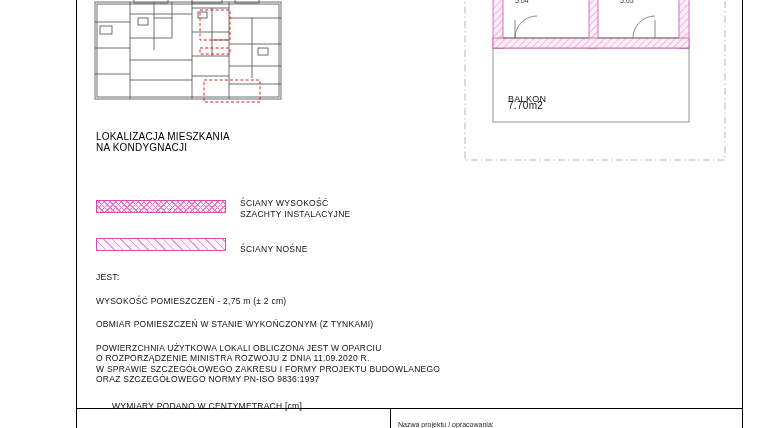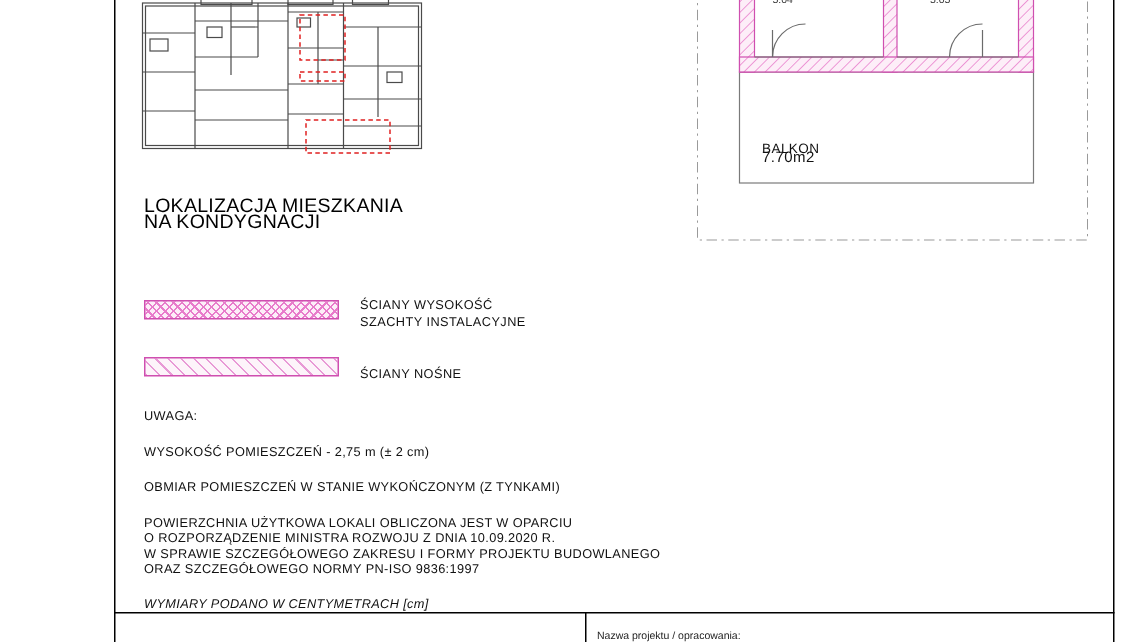--- a/index.html
+++ b/index.html
@@ -47,21 +47,21 @@
   .keyplan {
     position: absolute;
     left: 92px; top: -12px;
     width: 195px; height: 130px;
   }
   .keyplan svg { display: block; }
 
   .keyplan-caption {
     position: absolute;
     left: 96px; top: 131px;
-    font-size: 13px;
+    font-size: 10px;
     line-height: 11px;
     letter-spacing: .2px;
     color: #000;
   }
 
   
   .rightplan {
     position: absolute;
     left: 455px; top: -60px;
     width: 290px; height: 230px;
@@ -128,21 +128,21 @@
     position: absolute;
     left: 96px; top: 272px;
     width: 430px;
     font-size: 8.5px;
     line-height: 11.5px;
     letter-spacing: .25px;
   }
   .note-line { margin: 0 0 12px 0; }
   .note-block { margin: 0 0 12px 0; line-height: 10.5px; }
   .note-block div { white-space: nowrap; }
-  .note-last { margin: 0; font-style: italic; }
+  .note-last { margin: 16px; }
 
   
   .titleblock-vline {
     position: absolute;
     left: 390px; top: 408px;
     width: 1px; height: 20px;
     background: #000;
   }
   .titleblock-label {
     position: absolute;
@@ -272,26 +272,26 @@
     <div>ŚCIANY WYSOKOŚĆ</div>
     <div>SZACHTY INSTALACYJNE</div>
   </div>
 
   <div class="legend-swatch swatch-sparse"></div>
   <div class="legend-text legend-text-2">
     <div>ŚCIANY NOŚNE</div>
   </div>
 
   <div class="notes">
-    <div class="note-line">UWAGA:</div>
+    <div class="note-line">JEST:</div>
     <div class="note-line">WYSOKOŚĆ POMIESZCZEŃ - 2,75 m (± 2 cm)</div>
     <div class="note-line">OBMIAR POMIESZCZEŃ W STANIE WYKOŃCZONYM (Z TYNKAMI)</div>
     <div class="note-block">
       <div>POWIERZCHNIA UŻYTKOWA LOKALI OBLICZONA JEST W OPARCIU</div>
-      <div>O ROZPORZĄDZENIE MINISTRA ROZWOJU Z DNIA 10.09.2020 R.</div>
+      <div>O ROZPORZĄDZENIE MINISTRA ROZWOJU Z DNIA 11.09.2020 R.</div>
       <div>W SPRAWIE SZCZEGÓŁOWEGO ZAKRESU I FORMY PROJEKTU BUDOWLANEGO</div>
       <div>ORAZ SZCZEGÓŁOWEGO NORMY PN-ISO 9836:1997</div>
     </div>
     <div class="note-last">WYMIARY PODANO W CENTYMETRACH [cm]</div>
   </div>
 
   <div class="titleblock-vline"></div>
   <div class="titleblock-label">Nazwa projektu / opracowania:</div>
 
 </div>

